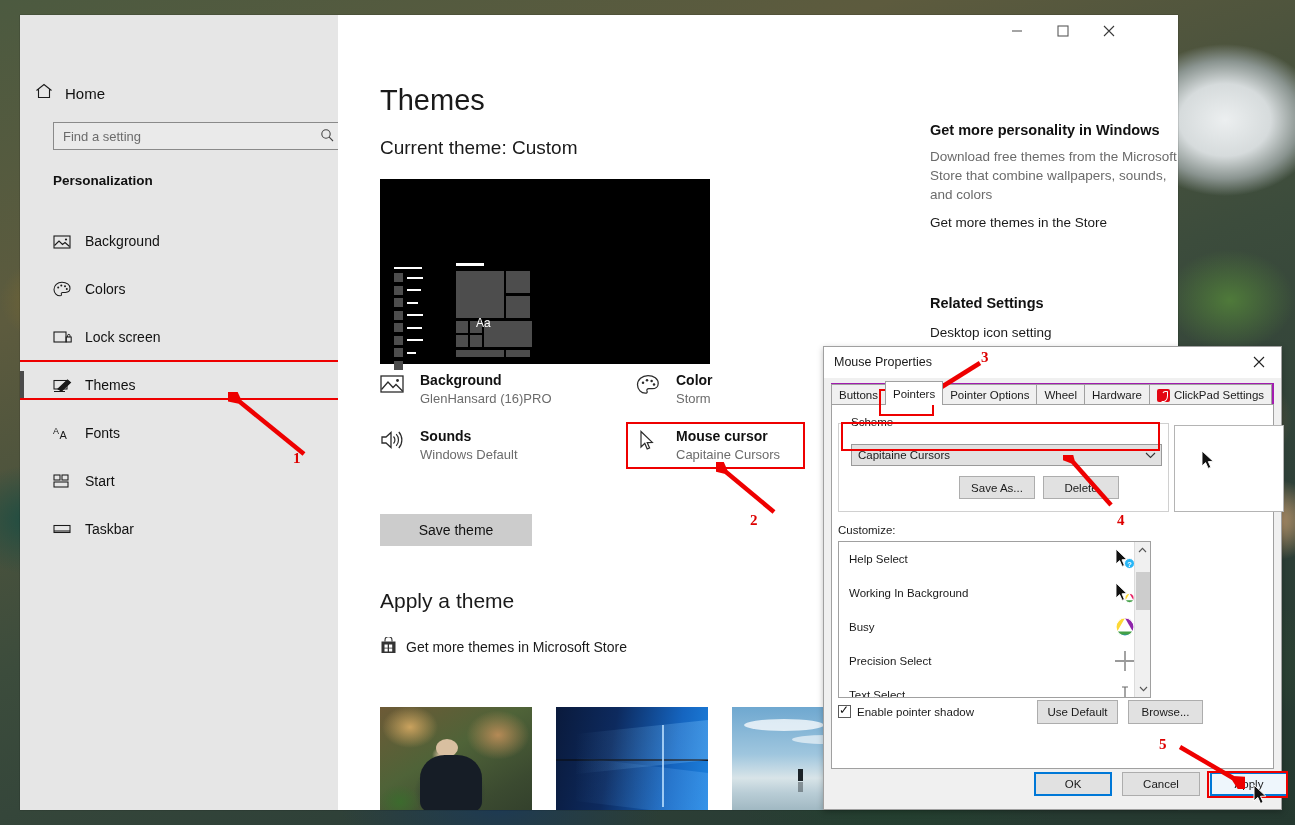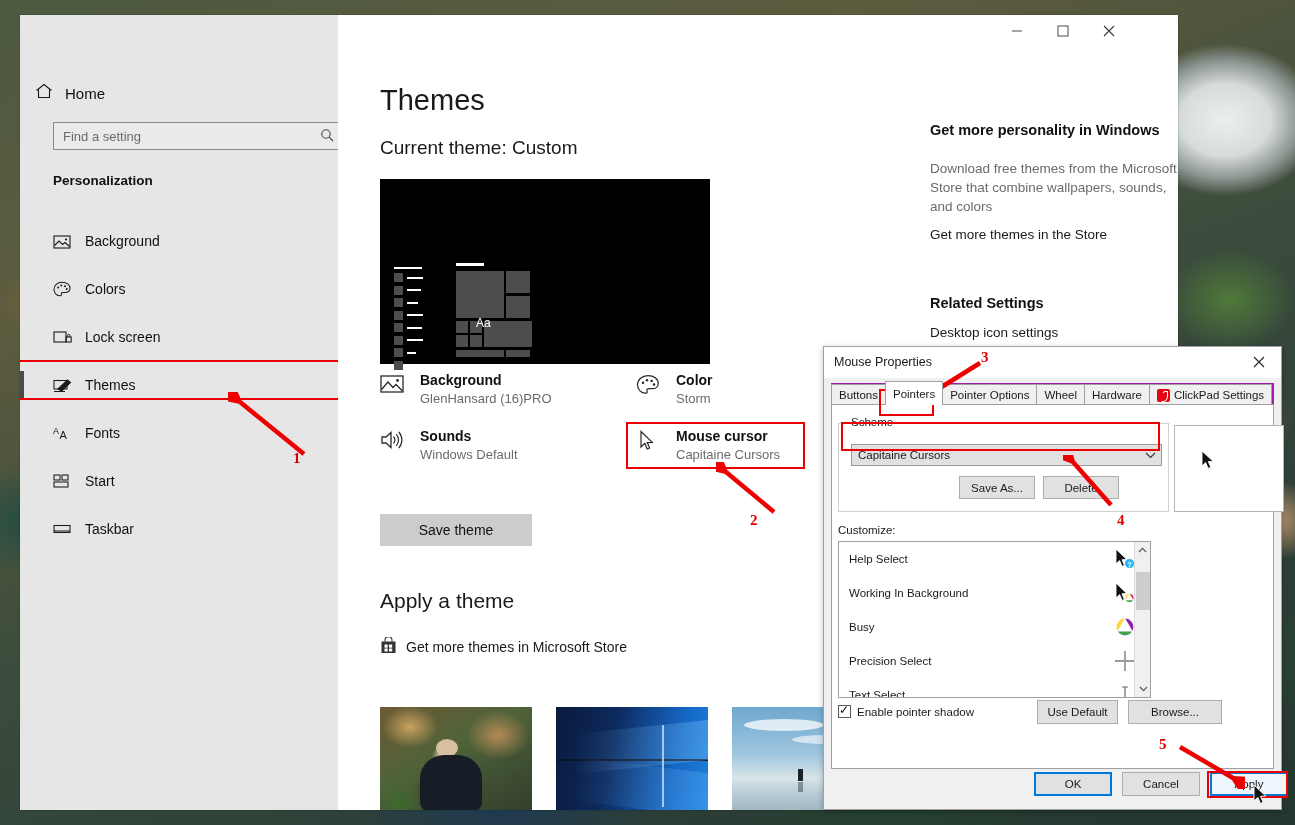--- a/index.html
+++ b/index.html
@@ -167,21 +167,21 @@
   #store-link-row .s-lbl { font-size: 14px; color: #1a1a1a; }
 
   .thumb {
     position: absolute; top: 645px; width: 152px; height: 148px;
     overflow: hidden;
   }
 
   
   #right-col { position: absolute; left: 592px; top: 60px; width: 260px; }
   #right-col h3 {
-    font-size: 14.5px; font-weight: bold; color: #111; margin-bottom: 21px;
+    font-size: 14.5px; font-weight: bold; color: #111; margin-bottom: 9px;
   }
   #right-col p { font-size: 13.5px; color: #6b6b6b; line-height: 19px; }
   #right-col a.lnk {
     display: block; font-size: 13.5px; color: #1a1a1a; text-decoration: none;
     margin-top: 11px;
   }
   #related-heading {
     position: absolute; left: 592px; top: 233px;
     font-size: 14.5px; font-weight: bold; color: #111;
   }
@@ -319,21 +319,21 @@
   #shadow-box {
     width: 13px; height: 13px; border: 1px solid #5a5a5a; background: #fff;
     margin-right: 6px; position: relative;
   }
   #shadow-box::after {
     content: "✓"; position: absolute; left: 0px; top: -3px;
     font-size: 12px; color: #111;
   }
   #shadow-label { font-size: 11.5px; color: #1a1a1a; }
   #use-default-btn { position: absolute; left: 205px; top: 295px; width: 81px; height: 24px; }
-  #browse-btn      { position: absolute; left: 296px; top: 295px; width: 94px; height: 24px; }
+  #browse-btn      { position: absolute; left: 296px; top: 295px; width: 75px; height: 24px; }
 
   #md-footer {
     position: absolute; left: 0; right: 0; bottom: 0; height: 44px;
   }
   #ok-btn     { position: absolute; left: 210px; top: 7px; width: 78px; height: 24px; border: 2px solid #0078d7; background: #e1e1e1; }
   #cancel-btn { position: absolute; left: 298px; top: 7px; width: 78px; height: 24px; }
   #apply-btn  { position: absolute; left: 386px; top: 7px; width: 78px; height: 24px; border: 2px solid #0078d7; background: #eef6fc; }
 
   
   .anno-num {
@@ -659,21 +659,21 @@
       <div style="position:absolute;left:66px;top:75px;width:5px;height:10px;background:rgba(27,35,40,.4);"></div>
 
     </div>
 
     <div id="right-col">
       <h3>Get more personality in Windows</h3>
       <p>Download free themes from the Microsoft Store that combine wallpapers, sounds, and colors</p>
       <a class="lnk" href="#">Get more themes in the Store</a>
     </div>
     <div id="related-heading">Related Settings</div>
-    <a id="desktop-icon-link" href="#">Desktop icon settings</a>
+    <a id="desktop-icon-link" href="#">Desktop icon setting</a>
   </div>
 </div>
 
 <div id="mouse-dialog">
 
   <div id="md-titlebar">
     <div id="md-title">Mouse Properties</div>
     <div id="md-close">
       <svg width="12" height="12" viewBox="0 0 12 12">
           <path d="M1 1 L11 11 M11 1 L1 11" stroke="#222" stroke-width="1.1"></path>

